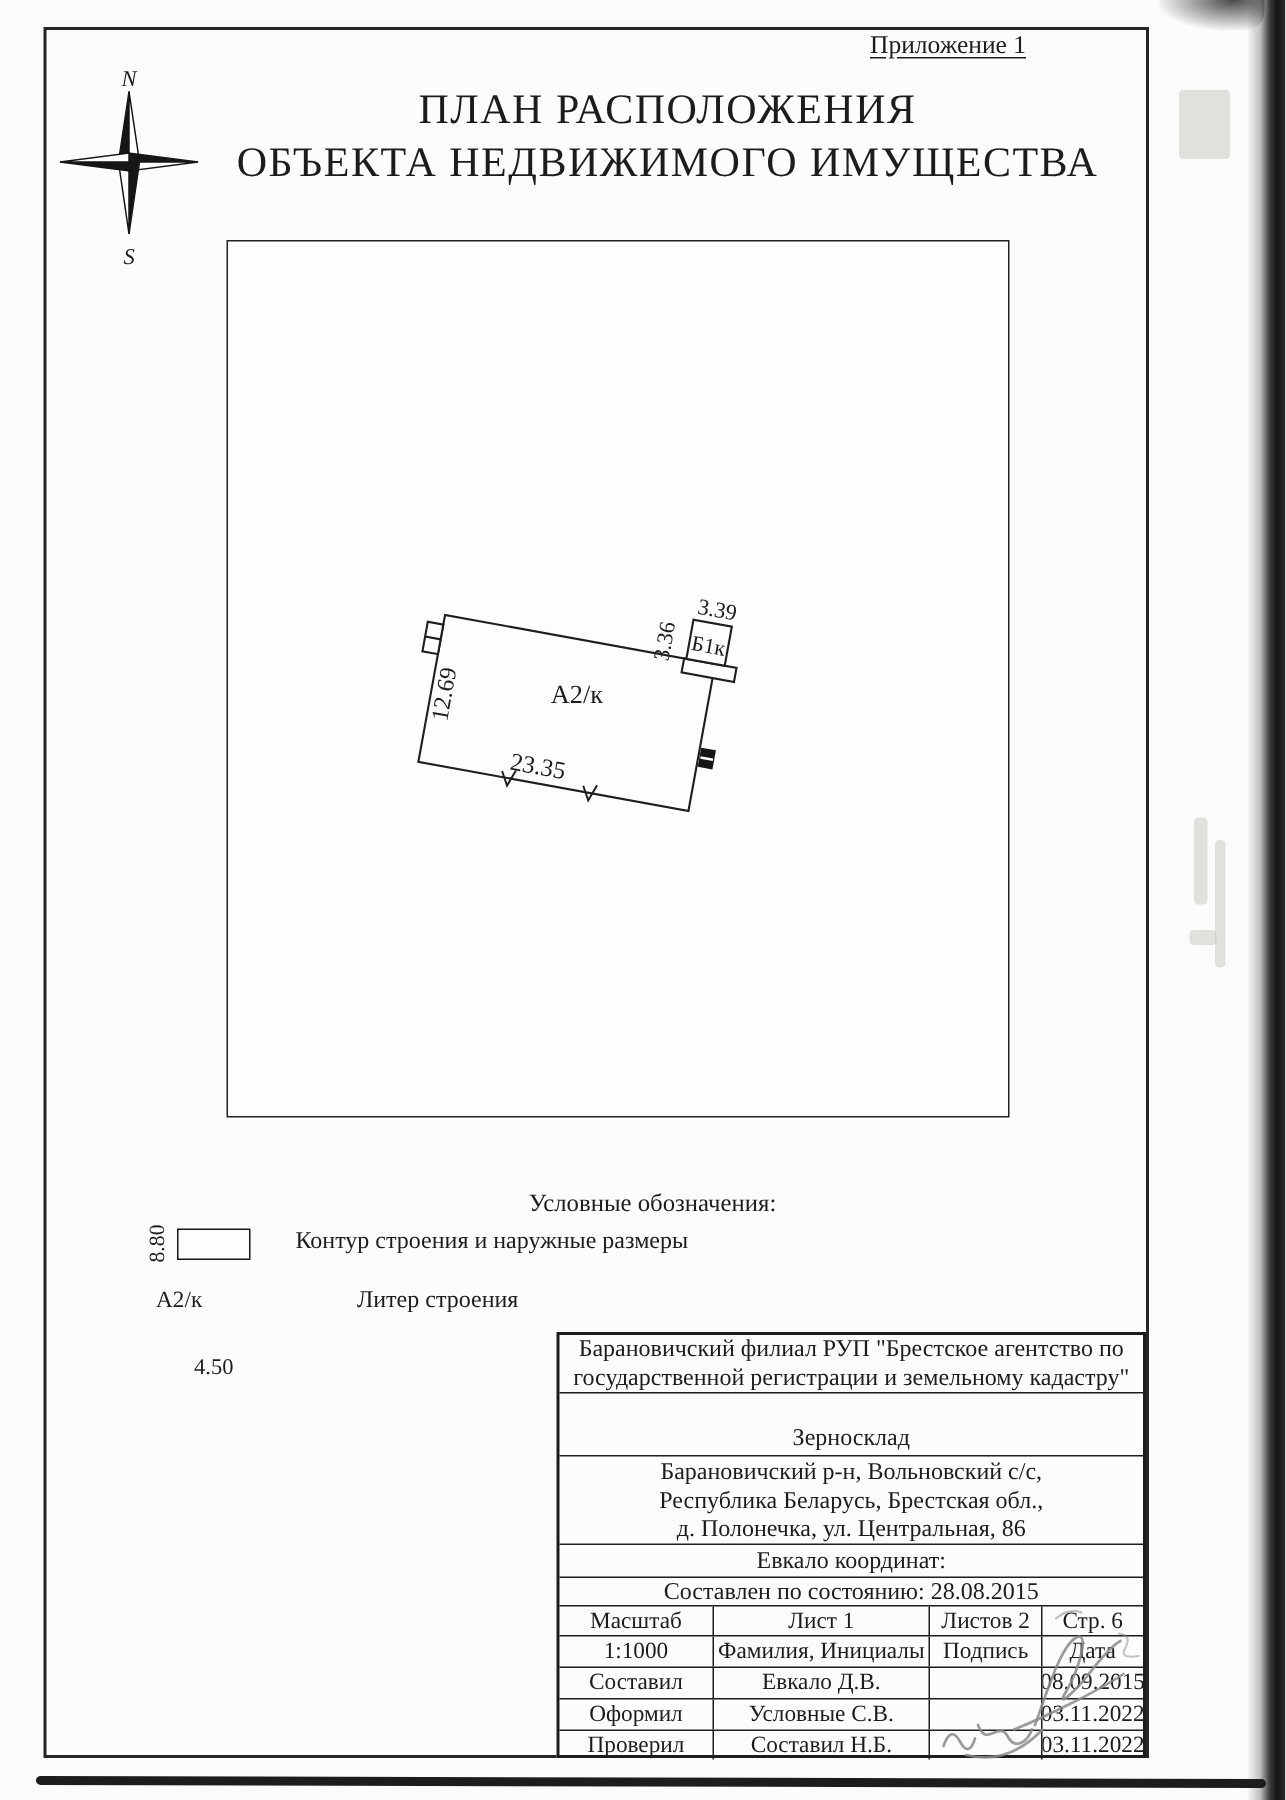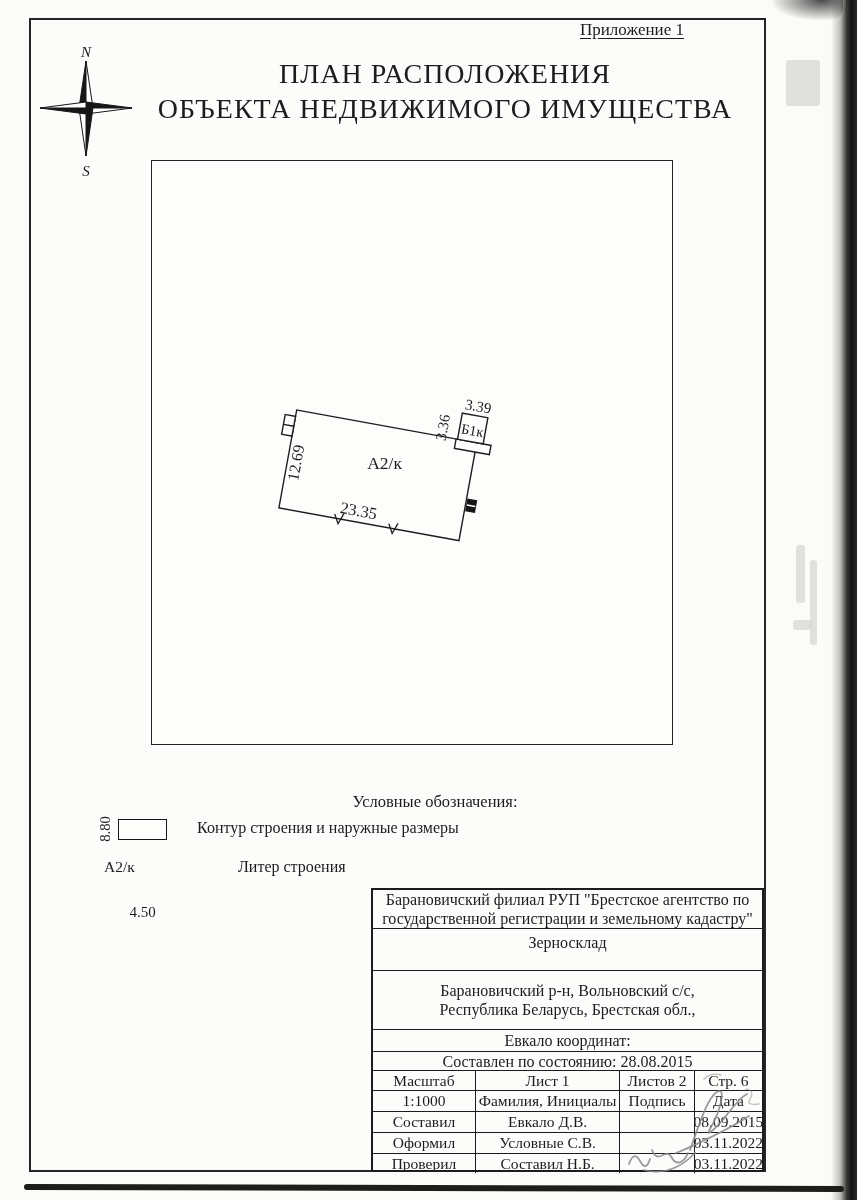--- a/index.html
+++ b/index.html
@@ -127,26 +127,27 @@
   <div id="legend-w" class="abs">4.50</div>
   <div id="legend-contour" class="abs">Контур строения  и наружные размеры</div>
   <div id="legend-liter-sym" class="abs">А2/к</div>
   <div id="legend-liter-label" class="abs">Литер строения</div>
 
   <div id="title-block" class="abs">
     <div class="tb-row" style="height:38px">
       <div>Барановичский филиал РУП "Брестское агентство по</div>
       <div>государственной регистрации и земельному кадастру"</div>
     </div>
-    <div class="tb-row" style="height:42px;justify-content:flex-start;padding-top:4px">
+    <div class="tb-row" style="height:42px;justify-content:flex-start;padding-top:20px">
       <div>Зерносклад</div>
     </div>
     <div class="tb-row" style="height:59px">
       <div>Барановичский р-н, Вольновский с/с,</div>
       <div>Республика Беларусь, Брестская обл.,</div>
+      <div>д. Полонечка, ул. Центральная, 86</div>
     </div>
     <div class="tb-row" style="height:22px">
       <div>Евкало координат:</div>
     </div>
     <div class="tb-row" style="height:19px">
       <div>Составлен по состоянию: 28.08.2015</div>
     </div>
     <div class="tb-grid" style="height:20px">
       <div class="tb-cell c1">Масштаб</div>
       <div class="tb-cell c2">Лист 1</div>

